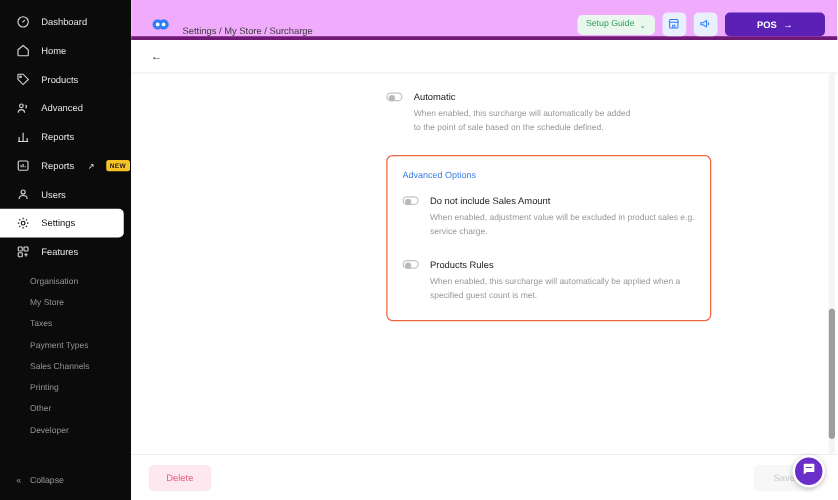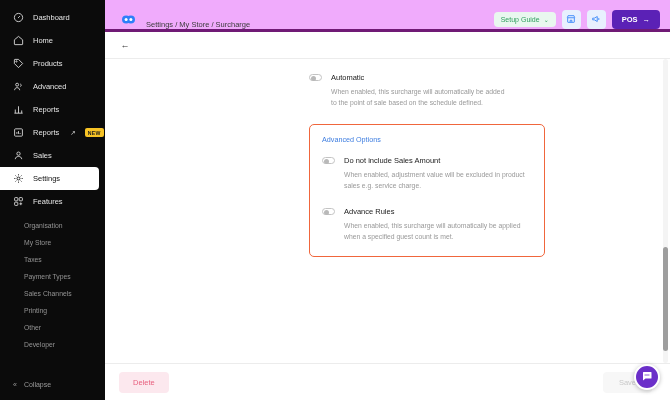--- a/index.html
+++ b/index.html
@@ -93,21 +93,21 @@
   .setup-btn .chv { font-size: 6px; }
   .icon-btn {
     width: 19px; height: 19px; border-radius: 4px;
     background: #e8f0fe; display: flex; align-items: center; justify-content: center;
     cursor: pointer; color: #2d7ff9; border: none;
   }
   .pos-btn {
     display: flex; align-items: center; gap: 5px;
     background: #5b21b6; color: #fff;
     font-size: 7.5px; font-weight: bold;
-    padding: 5px 10px; border-radius: 4px; border: none; cursor: pointer;
+    padding: 5px 26px; border-radius: 4px; border: none; cursor: pointer;
   }
 
   .titlebar {
     height: 27px; flex: 0 0 27px;
     display: flex; align-items: center;
     border-bottom: 1px solid #ececec;
     background: #fff; position: relative;
   }
   .back-btn {
     width: 16px; height: 16px; margin-left: 12px;
@@ -137,21 +137,21 @@
   .opt-label { font-size: 7.5px; color: #222; }
   .opt-desc {
     margin-top: 5px; margin-left: 22px;
     font-size: 6.8px; color: #999; line-height: 1.55;
   }
 
   .adv-box {
     margin-top: 4px;
     border: 1px solid #f0663c; border-radius: 5px;
     padding: 10px 12px 14px 12px;
-    width: 236px;
+    width: 260px;
   }
   .adv-title { font-size: 7.2px; color: #3d7de0; margin-bottom: 12px; }
   .adv-box .opt-row:last-child { margin-bottom: 0; }
   .adv-box .opt-desc { margin-left: 22px; }
 
   
   .vscroll {
     position: absolute; right: 2px; top: 0; width: 5px; bottom: 0;
     background: #f4f4f4; border-radius: 3px;
   }
@@ -258,21 +258,21 @@
         <span class="new-badge">NEW</span>
       </div>
 
       <div class="nav-item">
         <span class="ic">
             <svg width="11" height="11" viewBox="0 0 24 24" fill="none" stroke="currentColor" stroke-width="2">
               <circle cx="12" cy="8" r="3.6"></circle>
               <path d="M5 20c0-3.6 3.1-6 7-6s7 2.4 7 6"></path>
             </svg>
           </span>
-        <span class="nav-label">Sales</span>
+        <span class="nav-label">Users</span>
       </div>
 
       <div class="nav-item active">
         <span class="ic">
             <svg width="11" height="11" viewBox="0 0 24 24" fill="none" stroke="currentColor" stroke-width="2">
               <circle cx="12" cy="12" r="3.2"></circle>
               <path d="M12 2.8v2.4M12 18.8v2.4M2.8 12h2.4M18.8 12h2.4M5.5 5.5l1.7 1.7M16.8 16.8l1.7 1.7M18.5 5.5l-1.7 1.7M7.2 16.8l-1.7 1.7"></path>
             </svg>
           </span>
         <span class="nav-label">Settings</span>
@@ -371,21 +371,21 @@
               <div class="opt-head">
                 <span class="toggle"></span>
                 <span class="opt-label">Do not include Sales Amount</span>
               </div>
               <div class="opt-desc">When enabled, adjustment value will be excluded in product sales e.g. service charge.</div>
             </div>
 
             <div class="opt-row">
               <div class="opt-head">
                 <span class="toggle"></span>
-                <span class="opt-label">Advance Rules</span>
+                <span class="opt-label">Products Rules</span>
               </div>
               <div class="opt-desc">When enabled, this surcharge will automatically be applied when a specified guest count is met.</div>
             </div>
 
           </div>
         </div>
       </div>
 
       <div class="vscroll">
         <div class="vthumb"></div>

